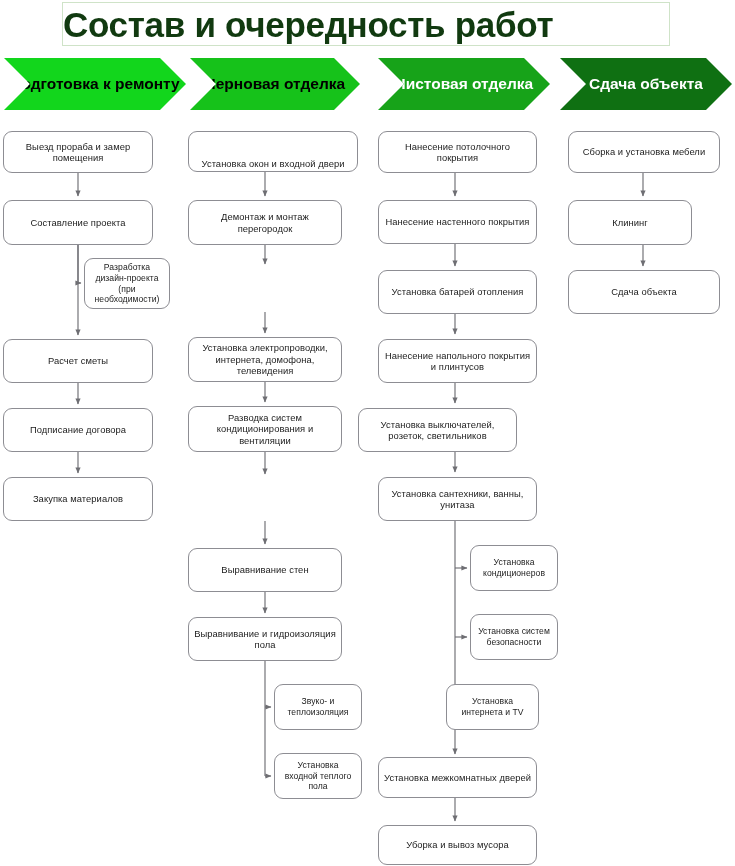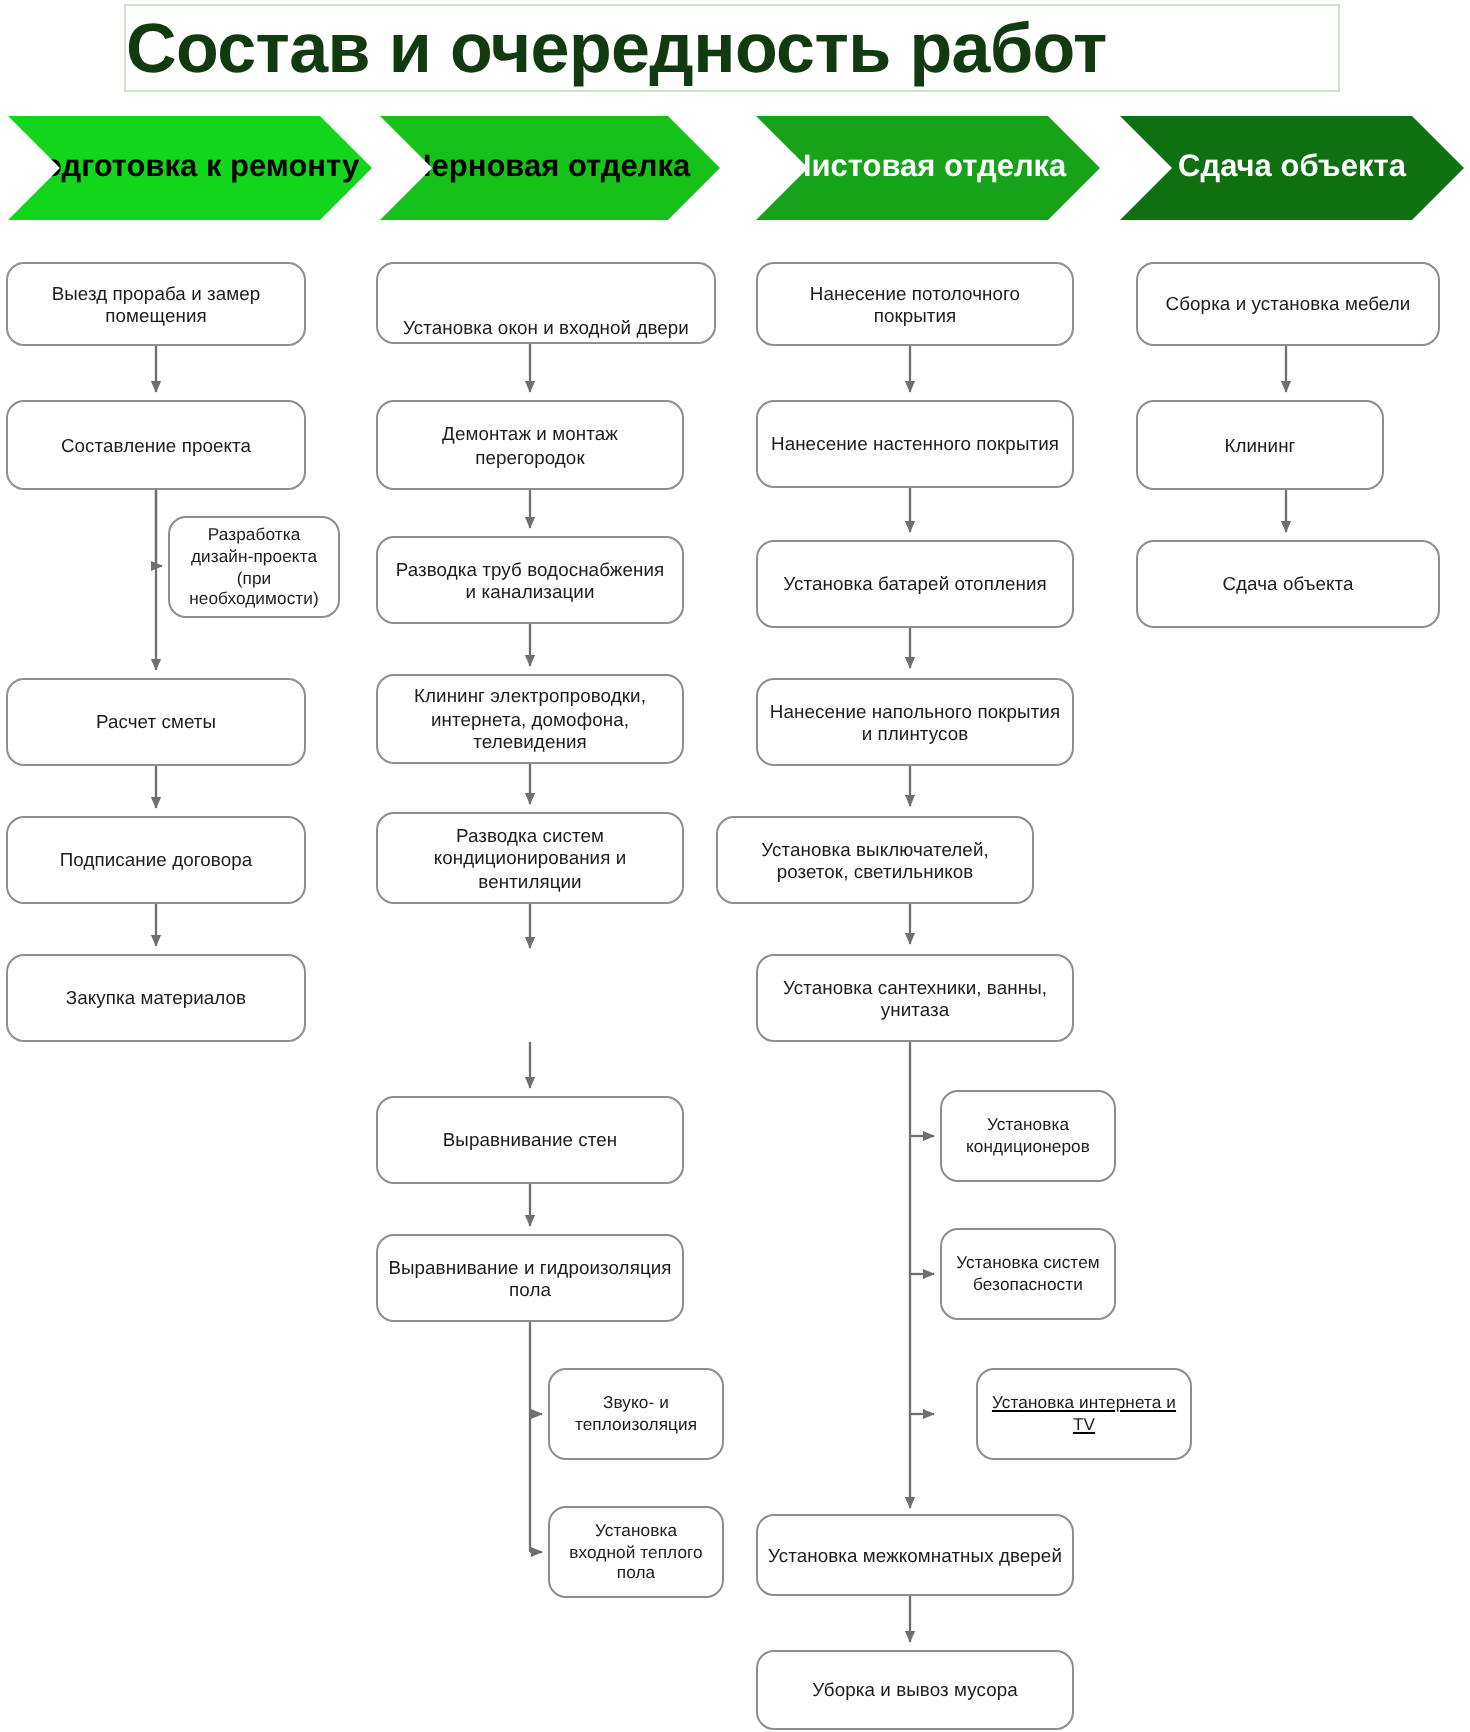--- a/index.html
+++ b/index.html
@@ -145,25 +145,22 @@
   <div class="node" style="left:3px;  top:477px; width:150px; height:44px;">
     <span>Закупка материалов</span>
   </div>
 
   <div class="node" style="left:188px; top:131px; width:170px; height:41px;align-items:flex-end;">
     <span>Установка окон и входной двери</span>
   </div>
   <div class="node" style="left:188px; top:200px; width:154px; height:45px;">
     <span>Демонтаж и монтаж перегородок</span>
   </div>
-  <div class="node" style="left:188px; top:268px; width:154px; height:44px;">
-    <span>Разводка труб водоснабжения и канализации</span>
-  </div>
   <div class="node" style="left:188px; top:337px; width:154px; height:45px;">
-    <span>Клининг электропроводки, интернета, домофона, телевидения</span>
+    <span>Установка электропроводки, интернета, домофона, телевидения</span>
   </div>
   <div class="node" style="left:188px; top:406px; width:154px; height:46px;">
     <span>Разводка систем кондиционирования и вентиляции</span>
   </div>
   <div class="node" style="left:188px; top:548px; width:154px; height:44px;">
     <span>Выравнивание стен</span>
   </div>
   <div class="node" style="left:188px; top:617px; width:154px; height:44px;">
     <span>Выравнивание и гидроизоляция пола</span>
   </div>
@@ -191,21 +188,21 @@
   </div>
   <div class="node" style="left:378px; top:477px; width:159px; height:44px;">
     <span>Установка сантехники, ванны, унитаза</span>
   </div>
   <div class="node small" style="left:470px; top:545px; width:88px; height:46px;">
     <span>Установка кондиционеров</span>
   </div>
   <div class="node small" style="left:470px; top:614px; width:88px; height:46px;">
     <span>Установка систем безопасности</span>
   </div>
-  <div class="node small" style="left:488px; top:684px; width:108px; height:46px;text-decoration:underline;">
+  <div class="node small" style="left:446px; top:684px; width:93px; height:46px;">
     <span>Установка интернета и TV</span>
   </div>
   <div class="node" style="left:378px; top:757px; width:159px; height:41px;">
     <span>Установка межкомнатных дверей</span>
   </div>
   <div class="node" style="left:378px; top:825px; width:159px; height:40px;">
     <span>Уборка и вывоз мусора</span>
   </div>
 
   <div class="node" style="left:568px; top:131px; width:152px; height:42px;">

